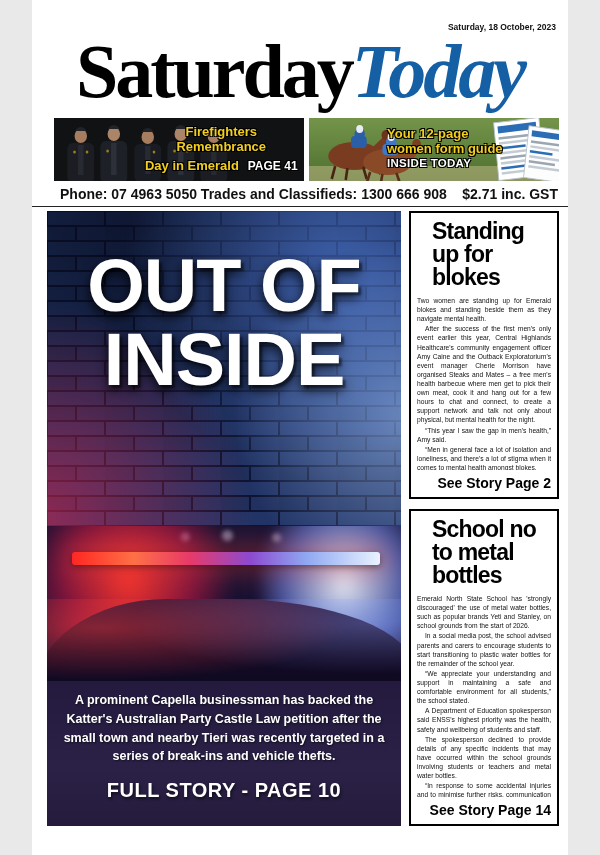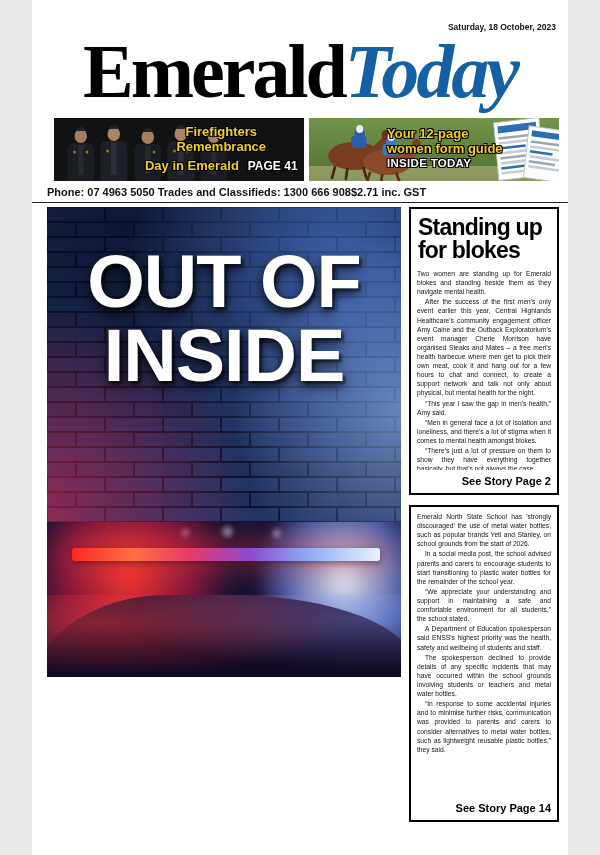--- a/index.html
+++ b/index.html
@@ -25,21 +25,21 @@
   .banner svg { position:absolute; inset:0; width:100%; height:100%; }
   .promo-text-l { position:absolute; right:4px; bottom:7px; width:63%; text-align:center; line-height:1.2; }
   .promo-text-r { position:absolute; left:78px; top:8px; line-height:1.18; }
   .py { color:#f2ce1f; font-weight:bold; font-size:13px;
         text-shadow:1px 1px 0 #000,-1px 1px 0 #000,1px -1px 0 #000,-1px -1px 0 #000,1px 0 0 #000; }
   .pw { color:#fff; font-weight:bold; font-size:12px;
         text-shadow:1px 1px 0 #000,-1px 1px 0 #000,1px -1px 0 #000,-1px -1px 0 #000; }
   .inside { font-size:11.5px; letter-spacing:0.3px; }
 
   
-  .phone-row { display:flex; justify-content:flex-start; padding:5px 10px 3px 15px; font-size:11px; font-weight:bold; color:#111; }
+  .phone-row { display:flex; justify-content:space-between; padding:5px 10px 3px 28px; font-size:14px; font-weight:bold; color:#111; }
   .rule { border-top:1.5px solid #222; margin:1px 0 4px 0; }
 
   
   .main { display:flex; gap:8px; padding:0 9px 0 15px; height:615px; }
 
   
   .feature { flex:1; display:flex; flex-direction:column; overflow:hidden; position:relative; }
   .brick-area { position:relative; height:315px; overflow:hidden; }
   .brick-svg { position:absolute; inset:0; width:100%; height:100%; }
   .light-overlay { position:absolute; inset:0;
@@ -81,36 +81,36 @@
   .caption { color:#fff; font-weight:bold; font-size:12.5px; line-height:1.5;
     text-shadow:1px 1px 2px rgba(0,0,0,0.6); }
   .full-story { color:#fff; font-weight:bold; font-size:20px; letter-spacing:0.5px; margin-top:13px;
     text-shadow:1px 2px 3px rgba(0,0,0,0.6); }
 
   
   .sidebar { width:150px; display:flex; flex-direction:column; gap:10px; }
   .box { border:2px solid #000; padding:5px 6px 6px 6px; display:flex; flex-direction:column; overflow:hidden; }
   .box1 { height:288px; }
   .box2 { flex:1; }
-  .box h2 { font-size:23px; font-weight:bold; letter-spacing:-0.8px; line-height:1.0; color:#000; margin:2px 0 7px 1px; }
+  .box h2 { font-size:23px; font-weight:bold; letter-spacing:-0.8px; line-height:1.0; color:#000; margin:2px 0 7px 15px; }
   .art-body { flex:1; overflow:hidden; font-size:6.7px; line-height:1.36; color:#111; text-align:justify; }
   .art-body p { margin-bottom:1px; text-indent:8px; }
   .art-body p:first-child { text-indent:0; }
-  .see-ref { text-align:right; font-size:11px; font-weight:bold; color:#000; margin-top:5px; }
+  .see-ref { text-align:right; font-size:14px; font-weight:bold; color:#000; margin-top:5px; }
 </style>
 </head>
 <body>
 
 <div class="page">
 
   <div class="topbar">
     <span class="issue-date">Saturday, 18 October, 2023</span>
   </div>
 
-  <h1 class="masthead"><span class="m-black">Emerald</span><span class="m-blue">Today</span></h1>
+  <h1 class="masthead"><span class="m-black">Saturday</span><span class="m-blue">Today</span></h1>
 
 
   <div class="banners">
 
     <div class="banner">
       <svg viewBox="0 0 280 63" preserveAspectRatio="none">
         <rect width="280" height="63" fill="#121214"></rect>
         <rect width="280" height="63" fill="#1c1d20" opacity="0.5"></rect>
         <g>
           <g transform="translate(18,10)">
@@ -248,35 +248,40 @@
       <div class="lights-area">
         <div class="bokeh"></div>
         <div class="glow-red"></div>
         <div class="glow-white"></div>
         <div class="lightbar"></div>
         <div class="car-roof">
           <div class="roof-sheen"></div>
         </div>
       </div>
 
+      <div class="caption-area">
+        <p class="caption">A prominent Capella businessman has backed the Katter's Australian Party Castle Law petition after the small town and nearby Tieri was recently targeted in a series of break-ins and vehicle thefts.</p>
+        <div class="full-story">FULL STORY - PAGE 10</div>
+      </div>
     </div>
 
     <aside class="sidebar">
       <article class="box box1">
         <h2>Standing up for blokes</h2>
         <div class="art-body">
             <p>Two women are standing up for Emerald blokes and standing beside them as they navigate mental health.</p>
             <p>After the success of the first men's only event earlier this year, Central Highlands Healthcare's community engagement officer Amy Caine and the Outback Exploratorium's event manager Cherie Morrison have organised Steaks and Mates – a free men's health barbecue where men get to pick their own meat, cook it and hang out for a few hours to chat and connect, to create a support network and talk not only about physical, but mental health for the night.</p>
             <p>“This year I saw the gap in men's health,” Amy said.</p>
             <p>“Men in general face a lot of isolation and loneliness, and there's a lot of stigma when it comes to mental health amongst blokes.</p>
             <p>“There's just a lot of pressure on them to show they have everything together basically, but that's not always the case.</p>
           </div>
         <div class="see-ref">See Story Page 2</div>
       </article>
       <article class="box box2">
+        <h2>School no to metal bottles</h2>
         <div class="art-body">
             <p>Emerald North State School has 'strongly discouraged' the use of metal water bottles, such as popular brands Yeti and Stanley, on school grounds from the start of 2026.</p>
             <p>In a social media post, the school advised parents and carers to encourage students to start transitioning to plastic water bottles for the remainder of the school year.</p>
             <p>“We appreciate your understanding and support in maintaining a safe and comfortable environment for all students,” the school stated.</p>
             <p>A Department of Education spokesperson said ENSS's highest priority was the health, safety and wellbeing of students and staff.</p>
             <p>The spokesperson declined to provide details of any specific incidents that may have occurred within the school grounds involving students or teachers and metal water bottles.</p>
             <p>“In response to some accidental injuries and to minimise further risks, communication was provided to parents and carers to consider alternatives to metal water bottles, such as lightweight reusable plastic bottles,” they said.</p>
           </div>
         <div class="see-ref">See Story Page 14</div>
       </article>

